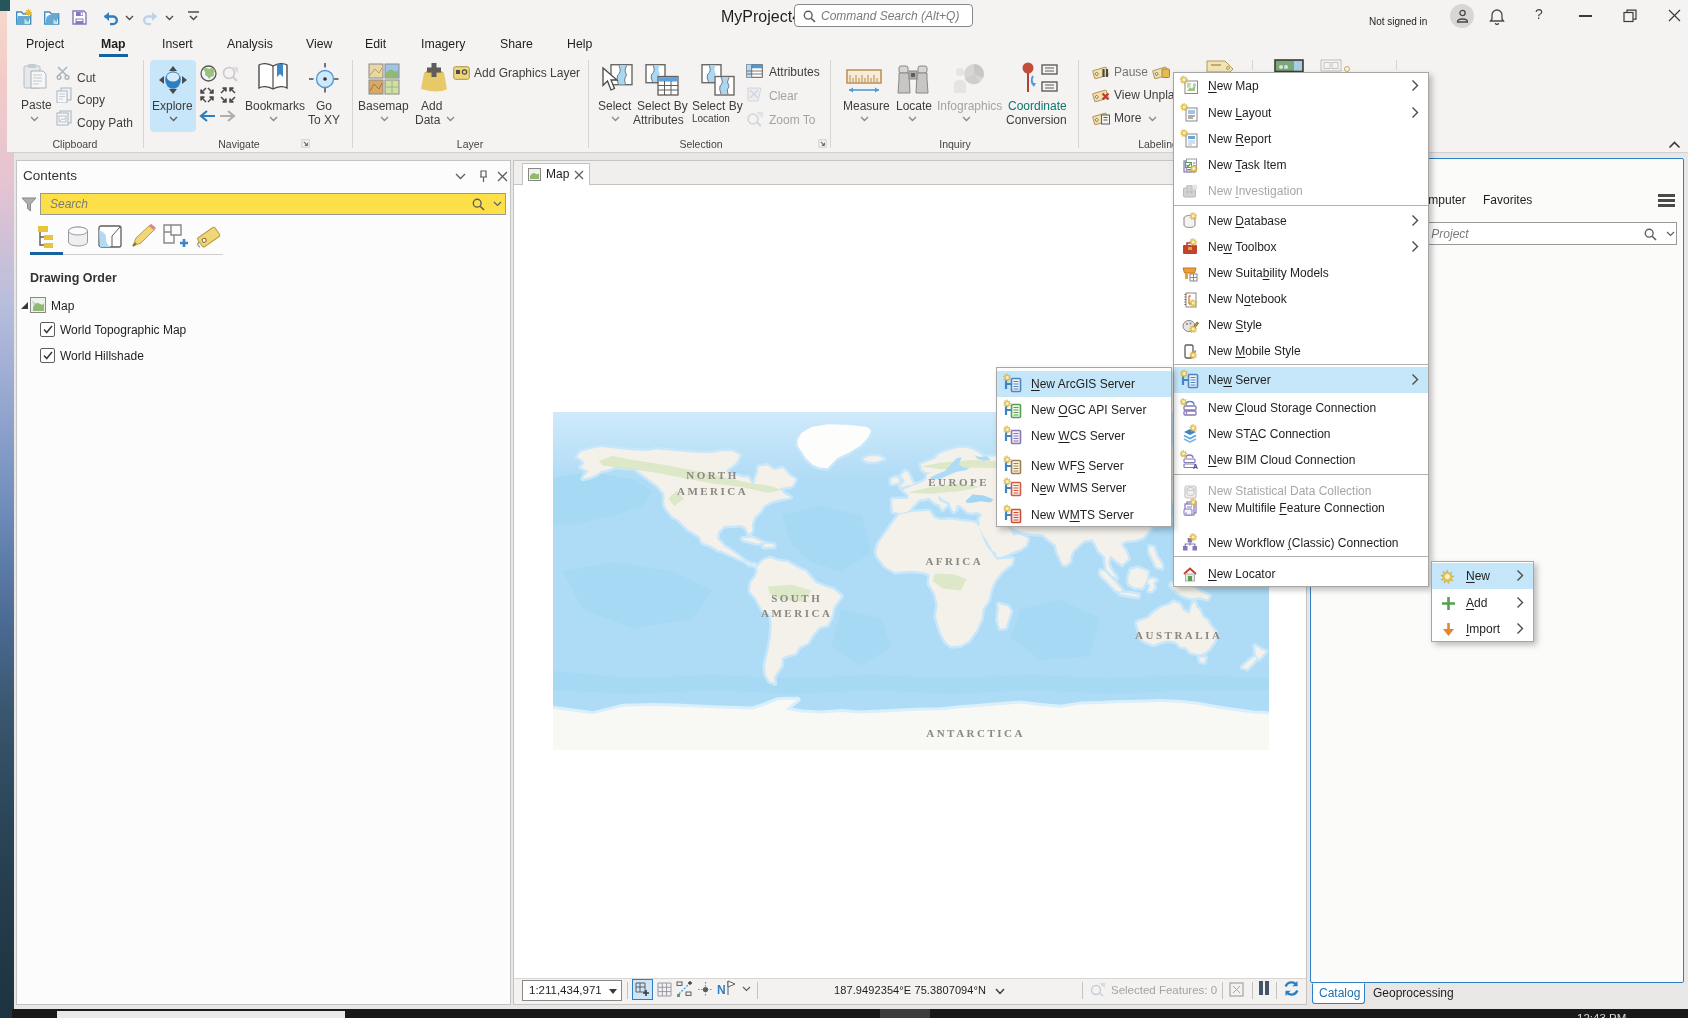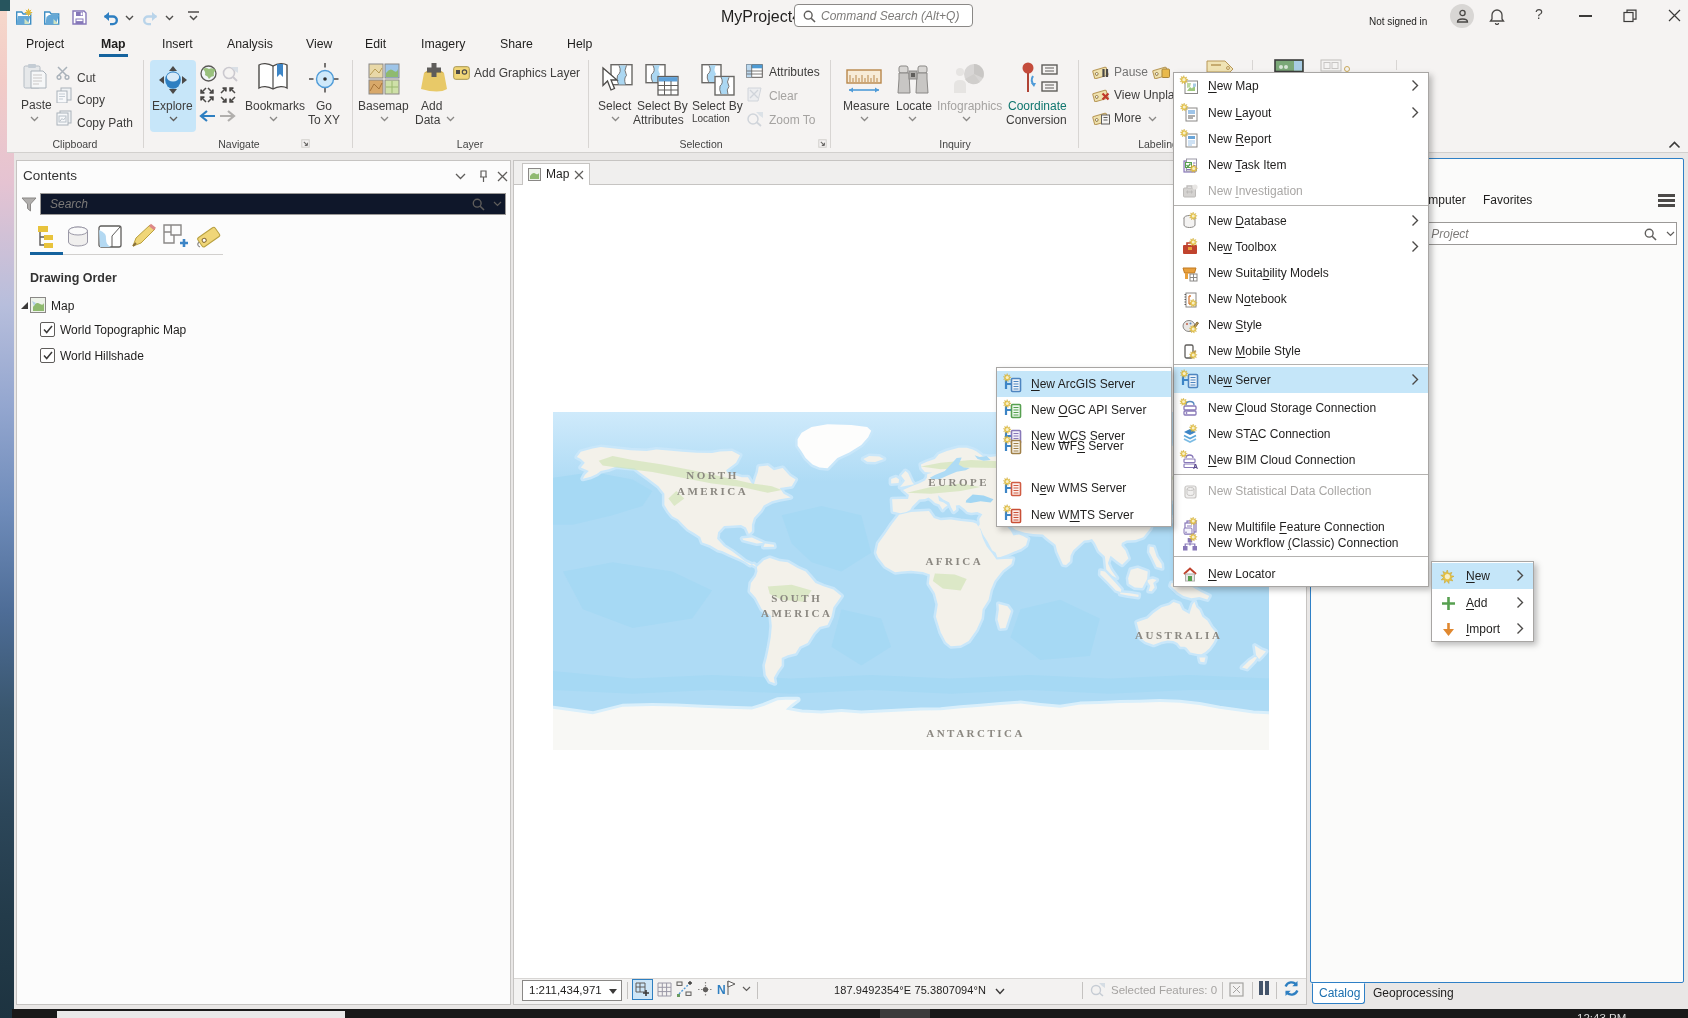--- a/index.html
+++ b/index.html
@@ -429,21 +429,21 @@
     </svg>
   <svg class="abs" style="left:461px;top:9px" width="11" height="13" viewBox="0 0 11 13">
       <path d="M3,1 h5 v6 h-5 z M2,7 h7 M5.5,7 v5" stroke="#5f5d5b" stroke-width="1.2" fill="none"></path>
     </svg>
   <svg class="abs" style="left:480px;top:10px" width="11" height="11" viewBox="0 0 11 11">
       <path d="M1,1 L10,10 M10,1 L1,10" stroke="#5f5d5b" stroke-width="1.3"></path>
     </svg>
   <svg class="abs" style="left:4px;top:36px" width="16" height="15" viewBox="0 0 16 15">
       <path d="M1,1 h14 l-5.5,6 v7 l-3,-2.5 v-4.5 z" fill="#b0aeac" stroke="#8a8886"></path>
     </svg>
-  <div class="abs" style="left:23px;top:32px;width:466px;height:22px;background:#0f172a;border:1px solid #9b9997">
+  <div class="abs" style="left:23px;top:32px;width:466px;height:22px;background:#fde047;border:1px solid #9b9997">
     <div class="txt" style="left:9px;top:3px;font-size:12px;font-style:italic;color:#7c7a78">Search</div>
     <svg class="abs" style="left:431px;top:4px" width="13" height="13" viewBox="0 0 13 13">
         <circle cx="5.2" cy="5.2" r="3.9" fill="none" stroke="#5f5d5b" stroke-width="1.4"></circle>
         <path d="M8.2,8.2 L12,12" stroke="#5f5d5b" stroke-width="1.6"></path>
       </svg>
     <svg class="abs" style="left:452px;top:7px" width="9" height="6" viewBox="0 0 9 6">
         <path d="M1,1 l3.5,3.5 L8,1" stroke="#5f5d5b" stroke-width="1.2" fill="none"></path>
       </svg>
   </div>
   <svg class="abs" style="left:18px;top:63px" width="26" height="26" viewBox="0 0 26 26">
@@ -883,21 +883,21 @@
     </div>
 <div class="msep" style="top:400.5px"></div>
 <div class="mi dis" style="top:404.6px;height:26px">
       <svg class="ic" viewBox="0 0 17 17">
         <rect x="3" y="3" width="11" height="12" rx="2" fill="#f0efee" stroke="#c8c6c4" stroke-width="1.2"></rect>
         <ellipse cx="8.5" cy="6" rx="3.5" ry="1.5" fill="none" stroke="#c8c6c4"></ellipse>
         <path d="M5,6 v5 a3.5,1.5 0 0 0 7,0 v-5" fill="none" stroke="#c8c6c4"></path>
       </svg>
       <div class="lb">New Statistical Data Collection</div>
     </div>
-<div class="mi" style="top:441px;height:26px">
+<div class="mi" style="top:422px;height:26px">
       <svg class="ic" viewBox="0 0 17 17">
         <rect x="5" y="2" width="9" height="11" fill="#fff" stroke="#8878b8" stroke-width="1.2"></rect>
         <rect x="3" y="4" width="9" height="11" fill="#fff" stroke="#8878b8" stroke-width="1.2"></rect>
         <path d="M5,7 h5 M5,9.5 h5 M5,12 h5" stroke="#8878b8"></path>
         <rect x="2" y="9" width="8" height="6" rx="1" fill="#f4f3fa" stroke="#8878b8"></rect>
         <circle cx="4" cy="13.2" r="0.8" fill="#8878b8"></circle>
         <g transform="translate(8,-2) scale(0.9)">
           <path d="M3.5,0 L4.3,2.4 L6.6,1.6 L5.6,3.7 L8,4.2 L5.9,5.3 L7.2,7.3 L4.8,6.7 L4.6,9 L3.2,7.1 L1.6,8.8 L1.8,6.4 L-0.5,6.6 L1.1,4.9 L-0.8,3.5 L1.5,3.2 L0.6,1 L2.7,2 Z" fill="#e8c547" stroke="#c8a637" stroke-width="0.4"></path>
           <circle cx="3.6" cy="4.4" r="1.7" fill="#f7efc8"></circle>
         </g>
@@ -959,21 +959,21 @@
         <path d="M1,4 v9 M1,8 h5" stroke="#3d85c6" stroke-width="2.2"></path>
         <rect x="6.5" y="2.5" width="9" height="13" rx="1" fill="#f2effa" stroke="#8878b8" stroke-width="1.6"></rect>
         <path d="M8.5,5.5 h5 M8.5,8 h5 M8.5,10.5 h5 M8.5,13 h5" stroke="#8878b8" stroke-width="1.1"></path>
         <g transform="translate(-1,-2.5) scale(0.9)">
           <path d="M3.5,0 L4.3,2.4 L6.6,1.6 L5.6,3.7 L8,4.2 L5.9,5.3 L7.2,7.3 L4.8,6.7 L4.6,9 L3.2,7.1 L1.6,8.8 L1.8,6.4 L-0.5,6.6 L1.1,4.9 L-0.8,3.5 L1.5,3.2 L0.6,1 L2.7,2 Z" fill="#e8c547" stroke="#c8a637" stroke-width="0.4"></path>
           <circle cx="3.6" cy="4.4" r="1.7" fill="#f7efc8"></circle>
         </g>
       </svg>
       <div class="lb">New <u>W</u>CS Server</div>
     </div>
-<div class="mi" style="top:65px;height:26px">
+<div class="mi" style="top:85px;height:26px">
       <svg class="ic" viewBox="0 0 17 17">
         <path d="M1,4 v9 M1,8 h5" stroke="#3d85c6" stroke-width="2.2"></path>
         <rect x="6.5" y="2.5" width="9" height="13" rx="1" fill="#f8f4ec" stroke="#a08048" stroke-width="1.6"></rect>
         <path d="M8.5,5.5 h5 M8.5,8 h5 M8.5,10.5 h5 M8.5,13 h5" stroke="#a08048" stroke-width="1.1"></path>
         <g transform="translate(-1,-2.5) scale(0.9)">
           <path d="M3.5,0 L4.3,2.4 L6.6,1.6 L5.6,3.7 L8,4.2 L5.9,5.3 L7.2,7.3 L4.8,6.7 L4.6,9 L3.2,7.1 L1.6,8.8 L1.8,6.4 L-0.5,6.6 L1.1,4.9 L-0.8,3.5 L1.5,3.2 L0.6,1 L2.7,2 Z" fill="#e8c547" stroke="#c8a637" stroke-width="0.4"></path>
           <circle cx="3.6" cy="4.4" r="1.7" fill="#f7efc8"></circle>
         </g>
       </svg>
       <div class="lb">New WF<u>S</u> Server</div>

